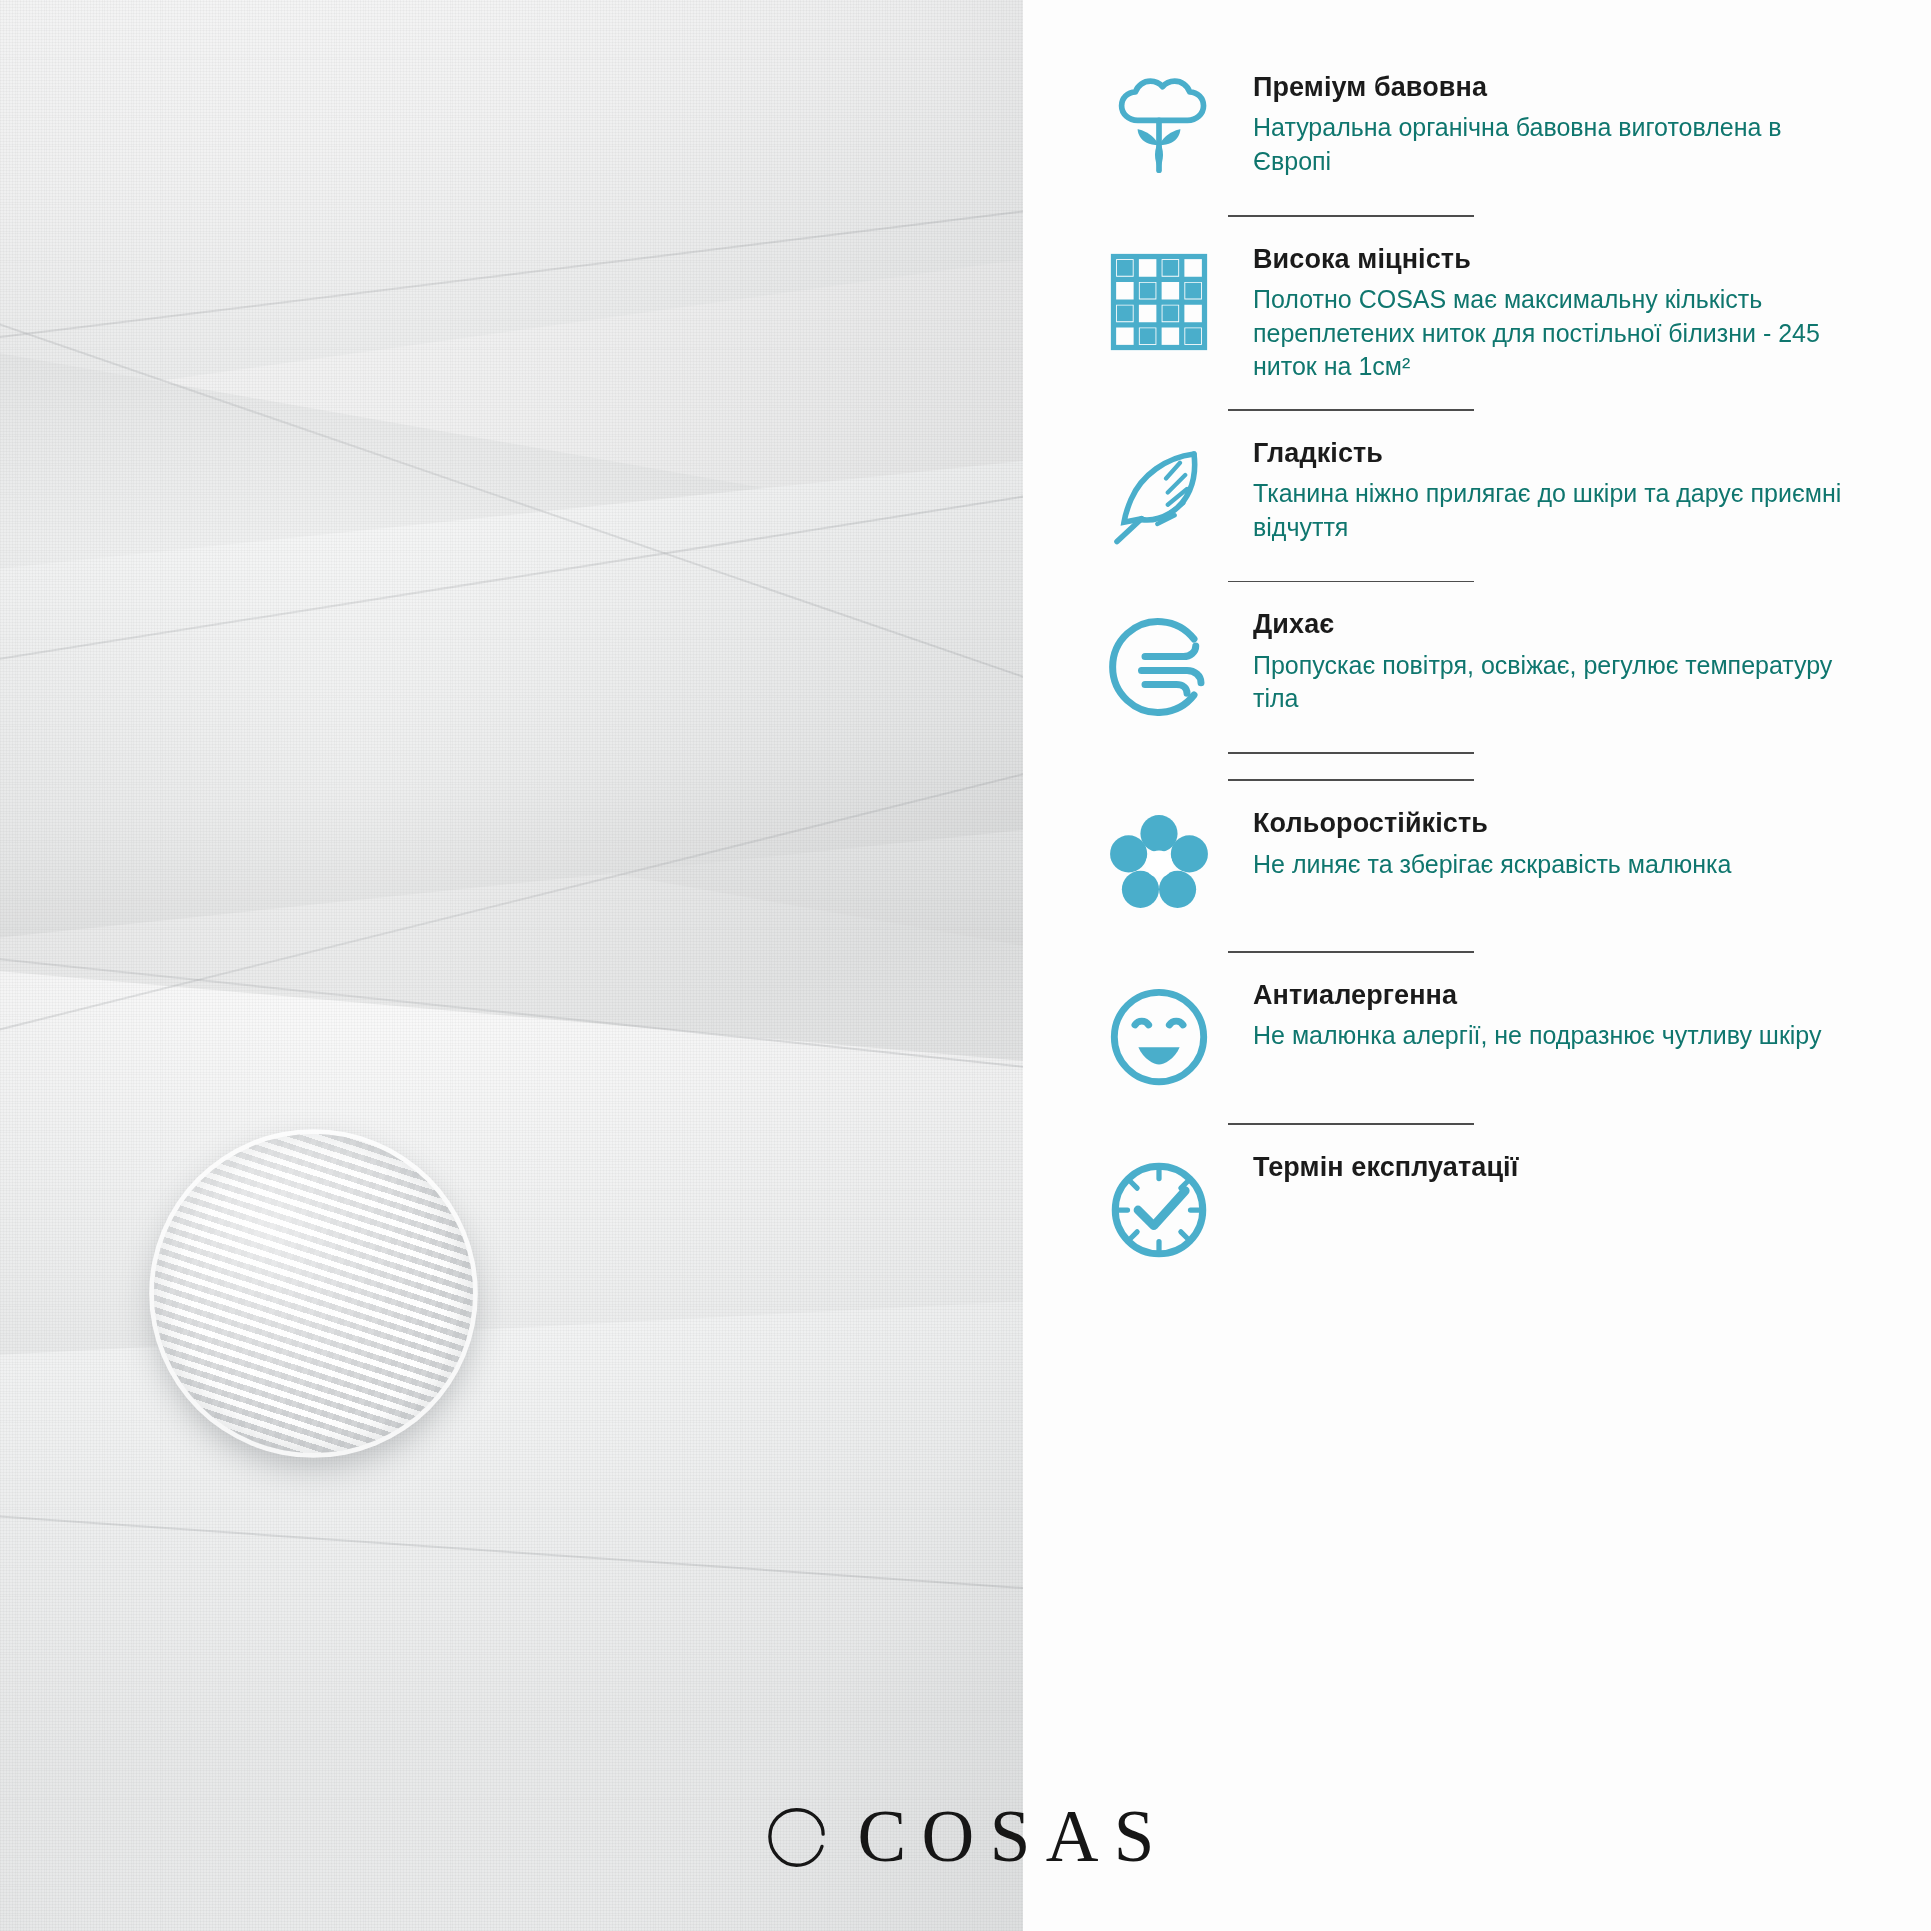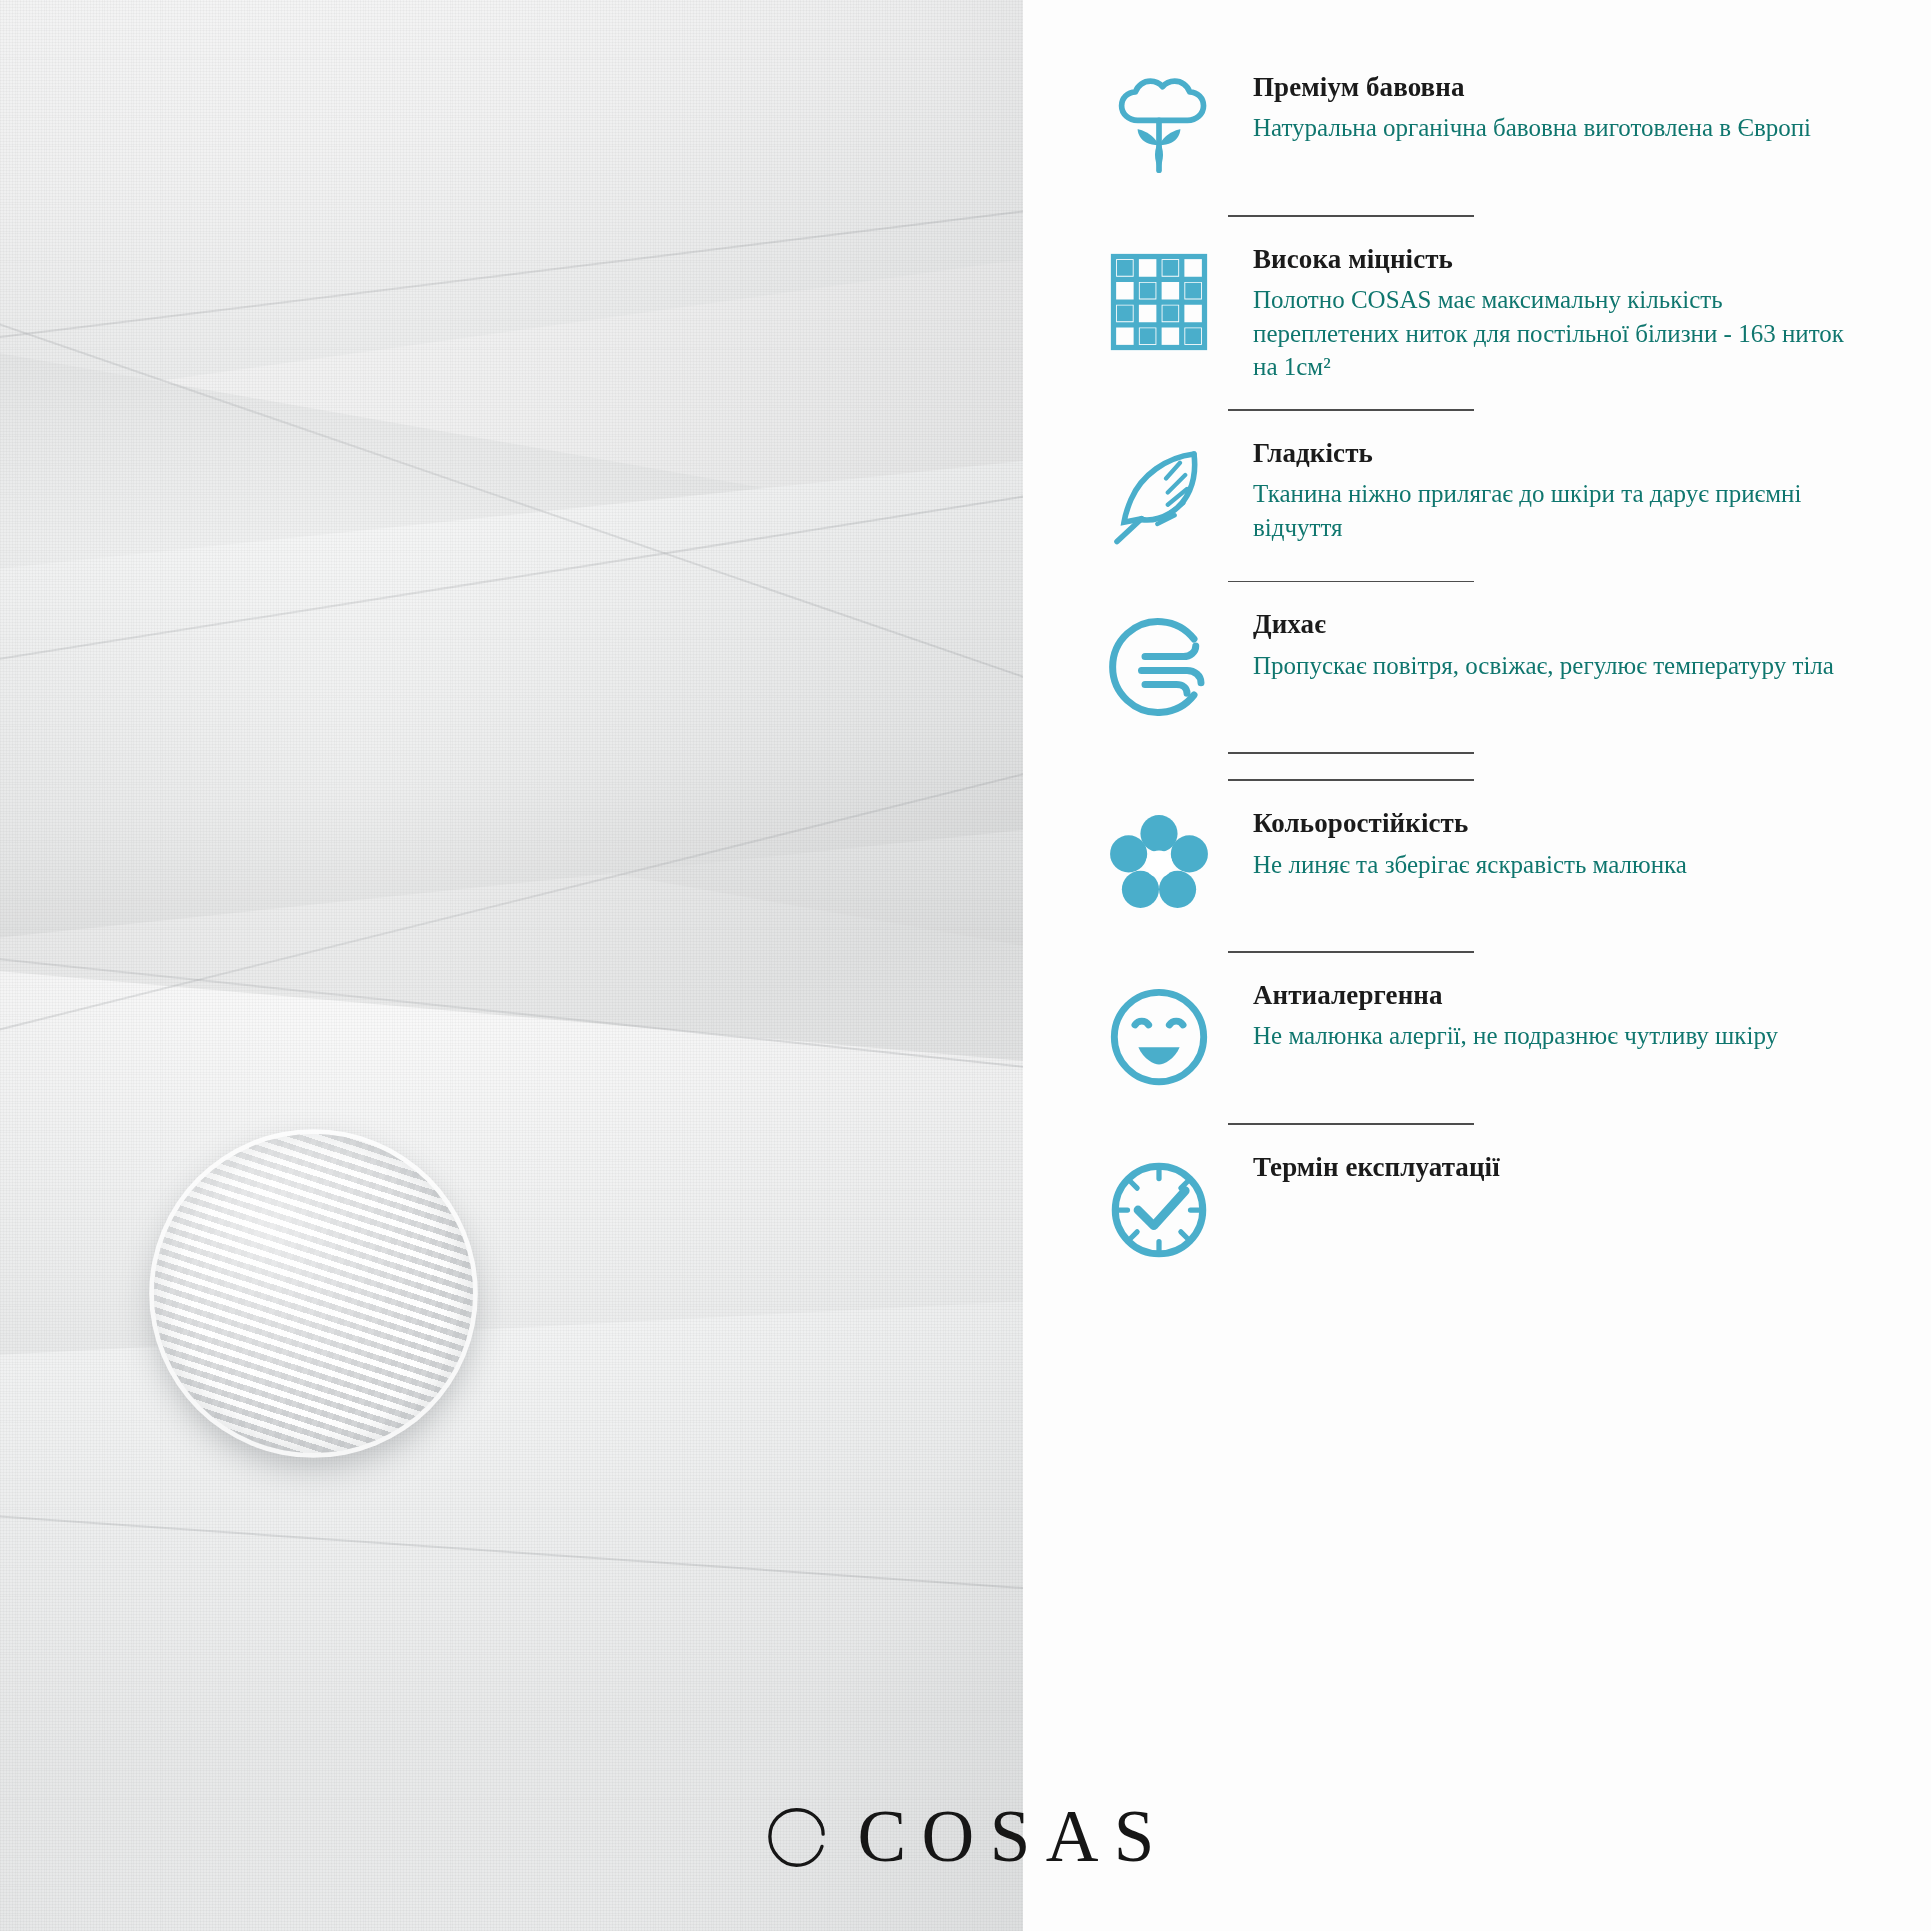--- a/index.html
+++ b/index.html
@@ -121,21 +121,20 @@
     width: 908px;
     height: 1931px;
     background: rgba(255,255,255,0.82);
     backdrop-filter: blur(1.9px);
   }
   .panel-inner {
     position: absolute;
     left: 0; top: 0; right: 0; bottom: 0;
     padding: 70px 68px 15px 68px;
     box-sizing: border-box;
-    font-family: Liberation Serif, serif;
   }
 
   .feature {
     display: flex;
     align-items: flex-start;
     gap: 27px;
     padding: 0 0 0 0;
   }
   .icon-cell {
     flex: 0 0 135px;
@@ -252,21 +251,21 @@
               <rect x="47" y="21" width="9" height="9"></rect>
               <rect x="8" y="34" width="9" height="9"></rect>
               <rect x="34" y="34" width="9" height="9"></rect>
               <rect x="21" y="47" width="9" height="9"></rect>
               <rect x="47" y="47" width="9" height="9"></rect>
             </g>
           </svg>
         </div>
         <div class="txt-cell">
           <p class="f-title">Висока міцність</p>
-          <p class="f-desc">Полотно COSAS має максимальну кількість переплетених ниток для постільної білизни - 163 ниток на 1см²</p>
+          <p class="f-desc">Полотно COSAS має максимальну кількість переплетених ниток для постільної білизни - 245 ниток на 1см²</p>
         </div>
       </div>
 
       <div class="divider"></div>
 
       <div class="feature">
         <div class="icon-cell">
           <svg width="112" height="112" viewBox="0 0 64 64" fill="none">
             <path d="M52 8C36 10 22 20 16 34c-3 7-4 13-4 13l10-2" stroke="#4aaecb" stroke-width="3.2" stroke-linecap="round"></path>
             <path d="M52 8c2 16-4 28-14 34-6 3.6-12 4-16 3.5" stroke="#4aaecb" stroke-width="3.2" stroke-linecap="round"></path>

